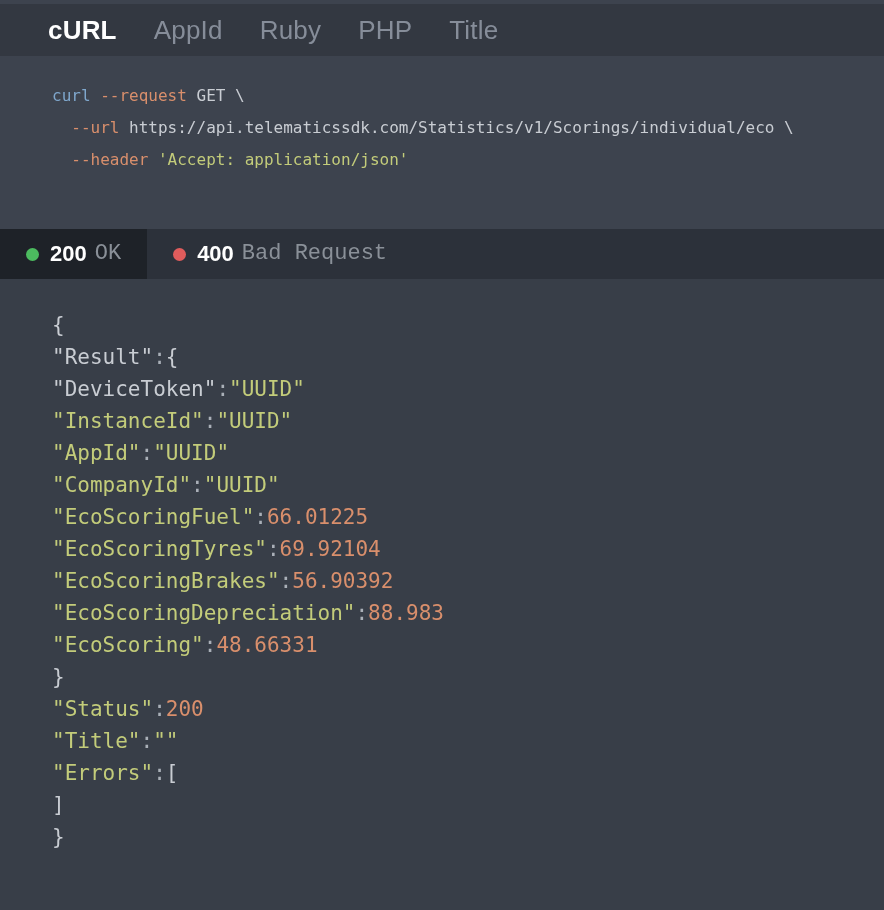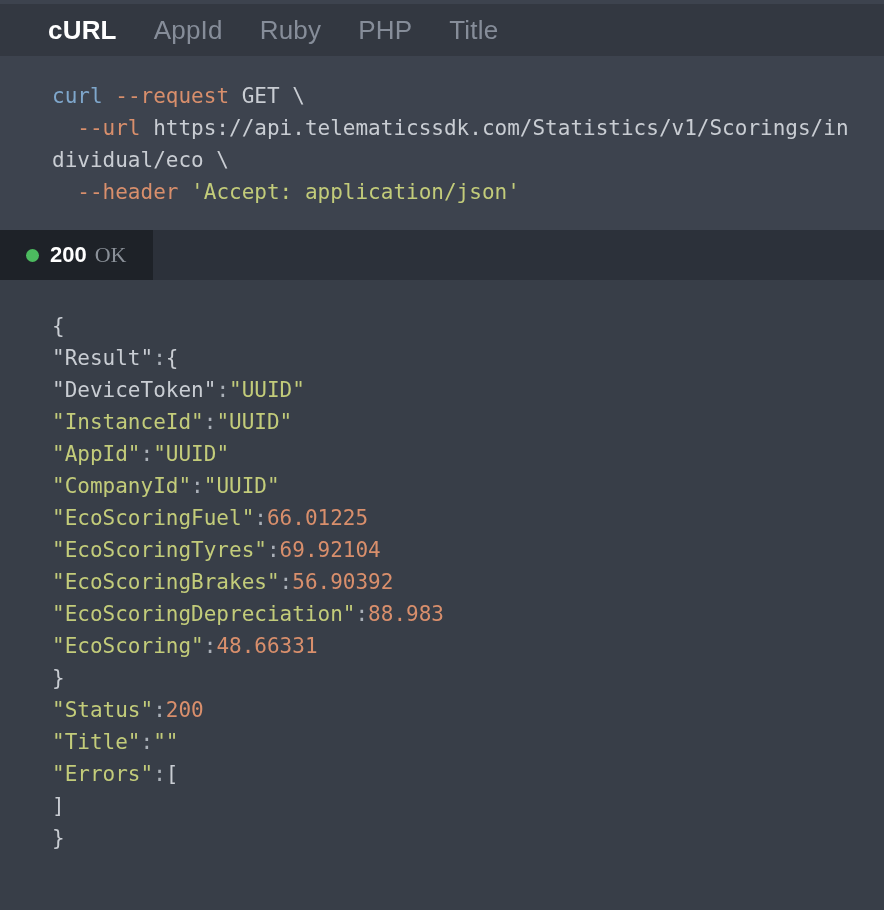--- a/index.html
+++ b/index.html
@@ -54,21 +54,21 @@
 
   
   .code-area {
     background: #3d434e;
     padding: 24px 24px 22px 24px;
     box-sizing: border-box;
     min-height: 173px;
   }
   .code-block {
     font-family: "DejaVu Sans Mono", "Liberation Mono", monospace;
-    font-size: 21px;
+    font-size: 16px;
     line-height: 32px;
     white-space: pre-wrap;
     word-break: break-all;
     margin: 0;
     padding-left: 28px;
   }
   .tok-fn      { color: #7fa7cc; }
   .tok-flag    { color: #d98f6c; }
   .tok-plain   { color: #c9cdd3; }
   .tok-string  { color: #c3cc7a; }
@@ -106,21 +106,21 @@
     display: inline-block;
   }
   .status-code {
     color: #ffffff;
     font-weight: bold;
     margin-right: 8px;
     font-family: "Liberation Sans", sans-serif;
   }
   .status-text {
     color: #8a9098;
-    font-family: Liberation Serif, serif;
+    font-family: Liberation Mono, monospace;
   }
 
   
   .response-area {
     background: #383e48;
     padding: 30px 24px 24px 24px;
     box-sizing: border-box;
     flex: 1 1 auto;
   }
   .response-block {
@@ -160,20 +160,25 @@
 <span><span class="tok-plain">  </span><span class="tok-flag">--url</span><span class="tok-plain"> https://api.telematicssdk.com/Statistics/v1/Scorings/individual/eco \</span></span>
 <span><span class="tok-plain">  </span><span class="tok-flag">--header</span><span class="tok-plain"> </span><span class="tok-string">'Accept: application/json'</span></span></pre>
     </div>
 
     <div class="status-tabbar">
       <div id="status-tabs-host" style="display:flex;align-items:stretch;">
           <div class="status-tab active">
             <span class="status-dot" style="background: rgb(76, 187, 95);"></span>
             <span class="status-code">200</span>
             <span class="status-text">OK</span>
+          </div>
+          <div class="status-tab">
+            <span class="status-dot" style="background: rgb(224, 92, 92);"></span>
+            <span class="status-code">400</span>
+            <span class="status-text">Bad Request</span>
           </div>
         </div>
     </div>
 
     <div class="response-area">
       <pre class="response-block" id="response-code"><span><span class="tok-punc">{</span></span>
 <span><span class="tok-keygray">"Result"</span><span class="tok-colon">:</span><span class="tok-punc">{</span></span>
 <span><span class="tok-keygray">"DeviceToken"</span><span class="tok-colon">:</span><span class="tok-string">"UUID"</span></span>
 <span><span class="tok-key">"InstanceId"</span><span class="tok-colon">:</span><span class="tok-string">"UUID"</span></span>
 <span><span class="tok-key">"AppId"</span><span class="tok-colon">:</span><span class="tok-string">"UUID"</span></span>

